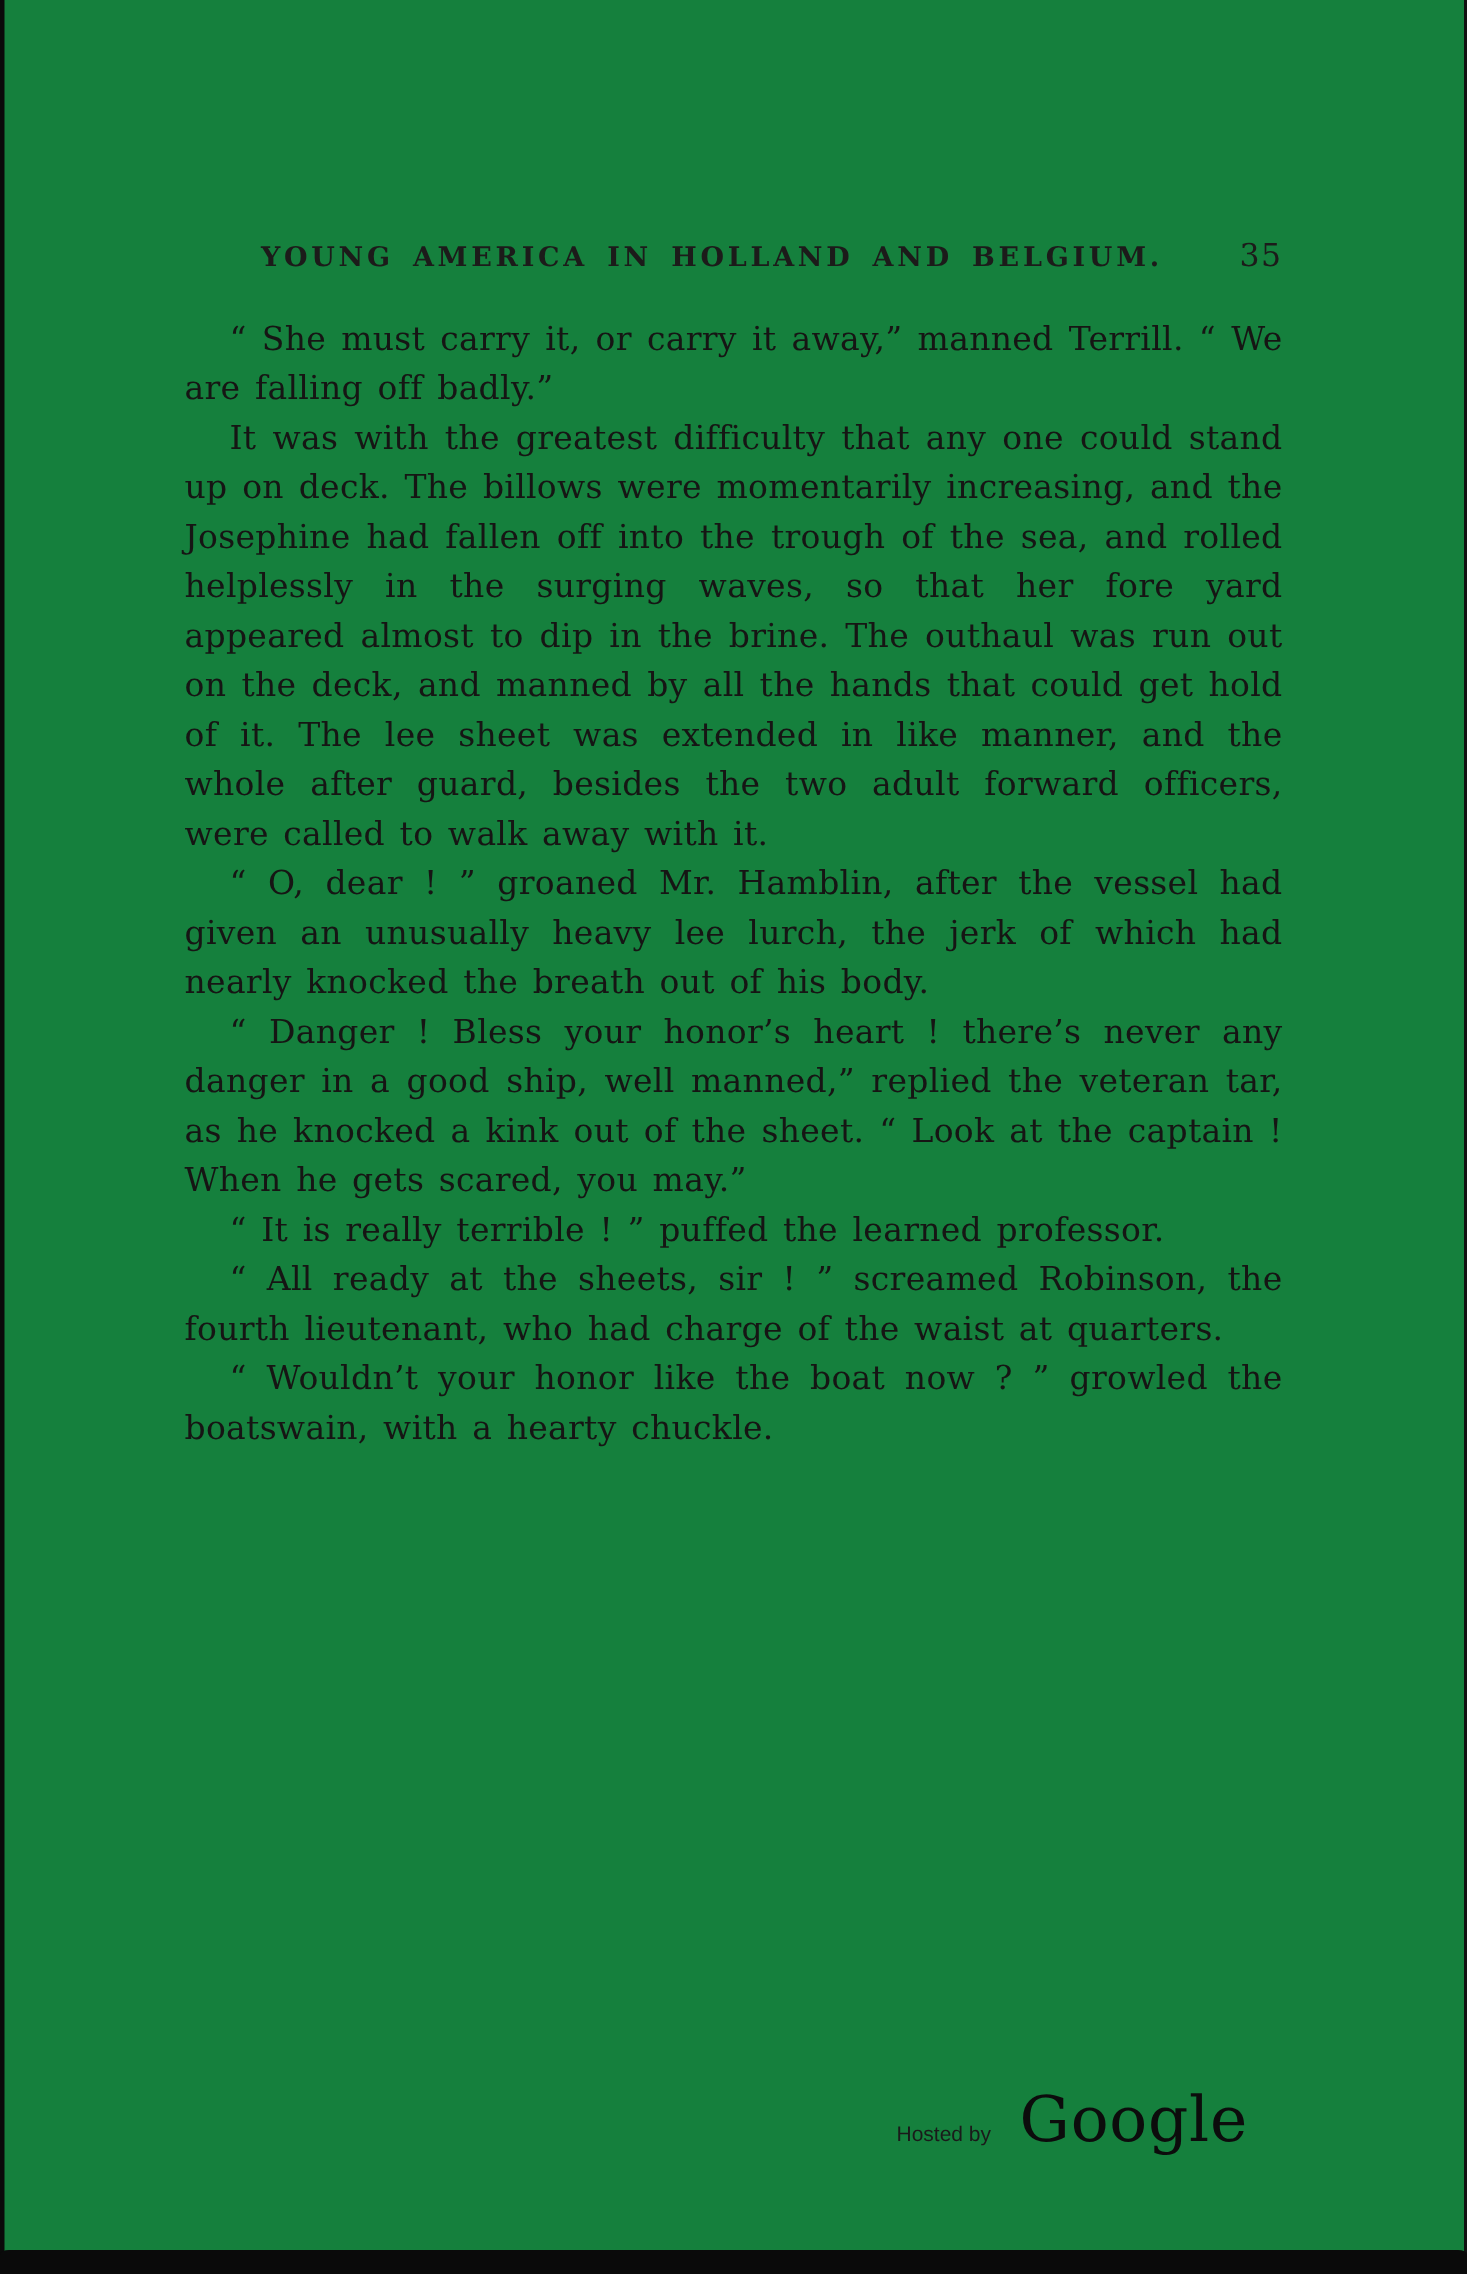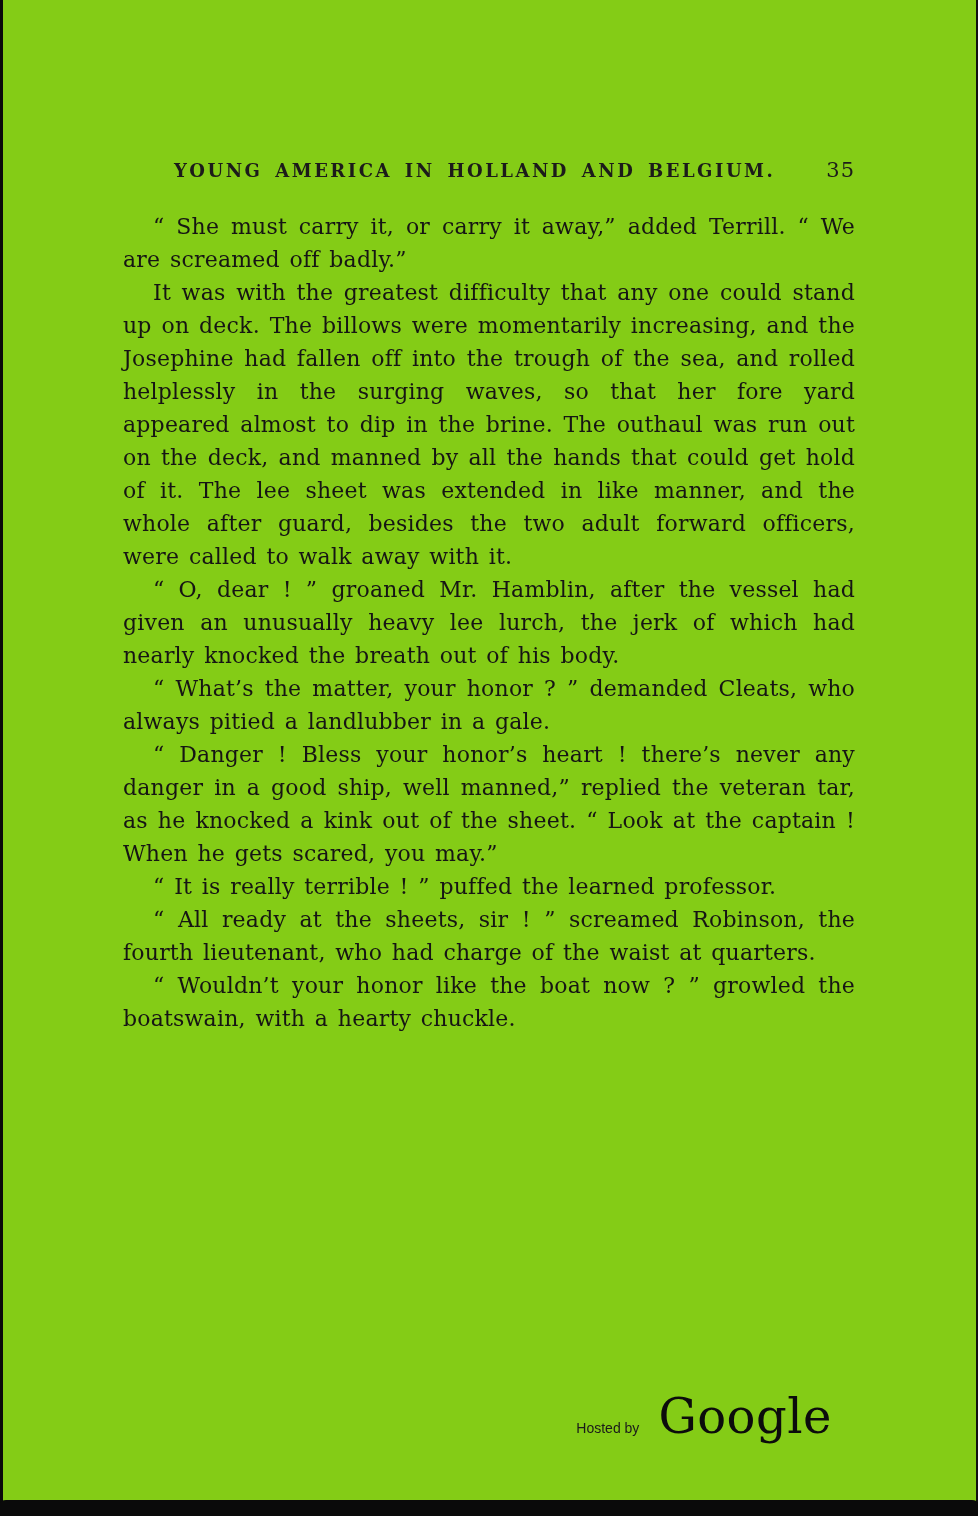--- a/index.html
+++ b/index.html
@@ -4,21 +4,21 @@
 <style>
   html, body {
     margin: 0;
     padding: 0;
     background: #ffffff;
   }
   .page {
     position: relative;
     width: 978px;
     height: 1516px;
-    background: #84cc16;
+    background: #15803d;
     overflow: hidden;
     font-family: "DejaVu Serif", serif;
     color: #161514;
   }
   
   .edge-left {
     position: absolute;
     left: 0; top: 0;
     width: 3px; height: 100%;
     background: #0a0a0a;
@@ -83,44 +83,43 @@
     align-items: baseline;
   }
   .hosted-by {
     font-family: "Liberation Sans", sans-serif;
     font-size: 14px;
     color: #1a1a1a;
     margin-right: 19px;
   }
   .google-logo {
     font-family: "DejaVu Serif", serif;
-    font-size: 48px;
+    font-size: 42px;
     letter-spacing: 0.5px;
     color: #0c0c0c;
   }
 </style>
 </head>
 <body>
 
 <div class="page">
 
   <div class="edge-left"></div>
   <div class="edge-right"></div>
   <div class="edge-bottom"></div>
 
   <div class="running-head">
     <span class="title">YOUNG AMERICA IN HOLLAND AND BELGIUM.</span>
     <span class="folio">35</span>
   </div>
 
   <div class="text-block">
-    <p>“ She must carry it, or carry it away,” added Terrill.  “ We are screamed off badly.”</p>
+    <p>“ She must carry it, or carry it away,” manned Terrill.  “ We are falling off badly.”</p>
     <p>It was with the greatest difficulty that any one could stand up on deck.  The billows were momentarily increasing, and the Josephine had fallen off into the trough of the sea, and rolled helplessly in the surging waves, so that her fore yard appeared almost to dip in the brine.  The outhaul was run out on the deck, and manned by all the hands that could get hold of it. The lee sheet was extended in like manner, and the whole after guard, besides the two adult forward officers, were called to walk away with it.</p>
     <p>“ O, dear ! ” groaned Mr. Hamblin, after the vessel had given an unusually heavy lee lurch, the jerk of which had nearly knocked the breath out of his body.</p>
-    <p>“ What’s the matter, your honor ? ” demanded Cleats, who always pitied a landlubber in a gale.</p>
     <p>“ Danger !  Bless your honor’s heart !  there’s never any danger in a good ship, well manned,” replied the veteran tar, as he knocked a kink out of the sheet. “ Look at the captain !  When he gets scared, you may.”</p>
     <p>“ It is really terrible ! ” puffed the learned professor.</p>
     <p>“ All ready at the sheets, sir ! ” screamed Robinson, the fourth lieutenant, who had charge of the waist at quarters.</p>
     <p>“ Wouldn’t your honor like the boat now ? ” growled the boatswain, with a hearty chuckle.</p>
   </div>
 
   <div class="footer">
     <span class="hosted-by">Hosted by</span>
     <span class="google-logo">Google</span>
   </div>

